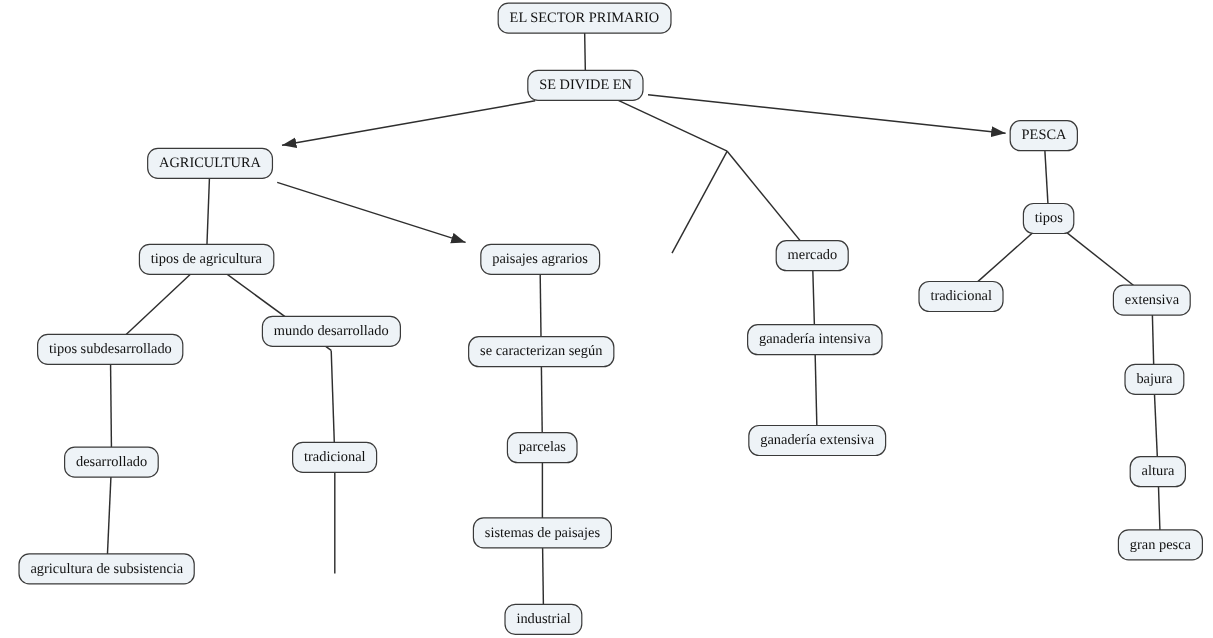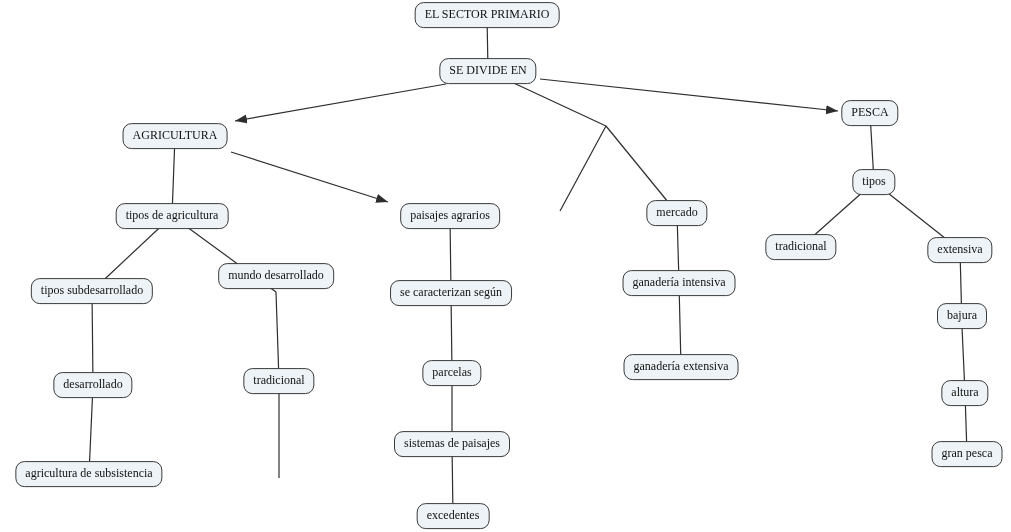--- a/index.html
+++ b/index.html
@@ -92,16 +92,16 @@
   <div class="node" style="left:451px;top:293px">se caracterizan según</div>
   <div class="node" style="left:679px;top:283px">ganadería intensiva</div>
   <div class="node" style="left:93px;top:385px">desarrollado</div>
   <div class="node" style="left:279px;top:381px">tradicional</div>
   <div class="node" style="left:452px;top:373px">parcelas</div>
   <div class="node" style="left:681px;top:367px">ganadería extensiva</div>
   <div class="node" style="left:962px;top:316px">bajura</div>
   <div class="node" style="left:965px;top:393px">altura</div>
   <div class="node" style="left:89px;top:474px">agricultura de subsistencia</div>
   <div class="node" style="left:452px;top:444px">sistemas de paisajes</div>
-  <div class="node" style="left:453px;top:516px">excedentes</div>
+  <div class="node" style="left:453px;top:516px">industrial</div>
   <div class="node" style="left:967px;top:454px">gran pesca</div>
 
 </div>
 
 </body></html>

